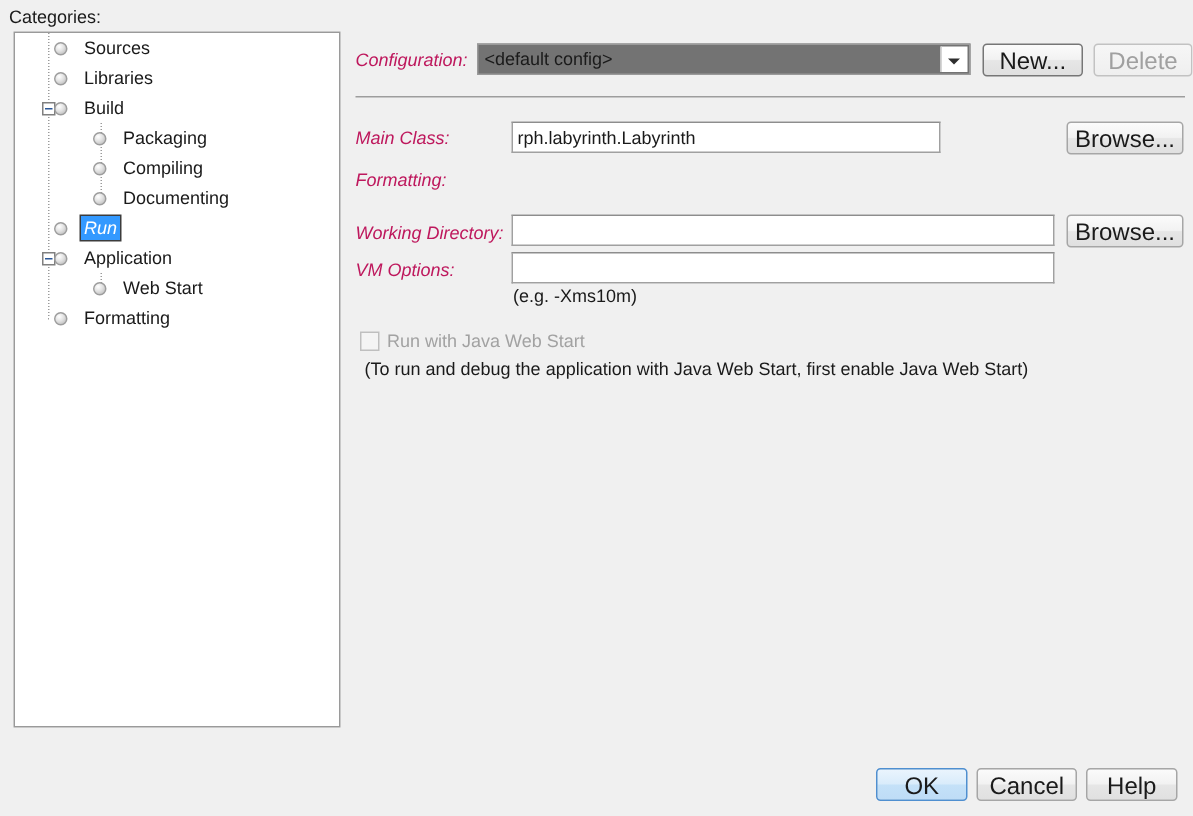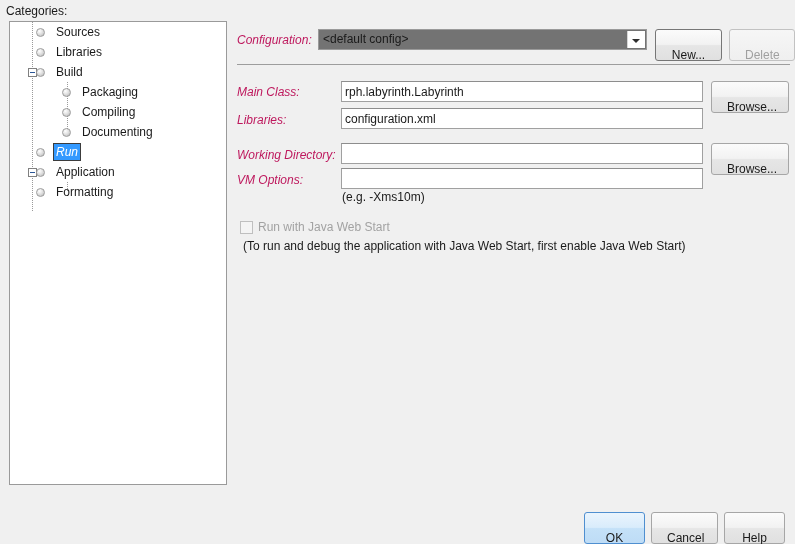--- a/index.html
+++ b/index.html
@@ -175,26 +175,26 @@
   }
 
   .btn {
     position: absolute;
     box-sizing: border-box;
     height: 22px;
     border: 1px solid #a6a6a6;
     border-radius: 3px;
     background: linear-gradient(to bottom, #fbfbfb 0%, #f2f2f2 48%, #e6e6e6 52%, #e0e0e0 100%);
     font-family: "Liberation Sans", sans-serif;
-    font-size: 12px;
+    font-size: 16px;
     color: #1a1a1a;
     text-align: center;
     line-height: 20px;
     cursor: default;
-    padding: 15px;
+    padding: 2px;
   }
   .btn.strong {
     border-color: #767676;
   }
   .btn.disabled {
     color: #a0a0a0;
     border-color: #c2c2c2;
     background: linear-gradient(to bottom,#f6f6f6 0%, #efefef 100%);
   }
   .btn.default-btn {
@@ -293,20 +293,25 @@
         <div class="node-icon" style="left: 26px;"></div>
         <div class="tree-label selected" style="left: 44px; font-style: italic;">Run</div>
       </div>
       <div class="tree-row">
         <div class="elbow" style="left: 22px; width: 2px;"></div>
         <div class="expander"></div>
         <div class="node-icon" style="left: 26px;"></div>
         <div class="tree-label" style="left: 44px;">Application</div>
       </div>
       <div class="tree-row">
+        <div class="elbow" style="left: 57px;"></div>
+        <div class="node-icon" style="left: 52px;"></div>
+        <div class="tree-label" style="left: 70px;">Web Start</div>
+      </div>
+      <div class="tree-row">
         <div class="elbow" style="left: 22px; width: 2px;"></div>
         <div class="node-icon" style="left: 26px;"></div>
         <div class="tree-label" style="left: 44px;">Formatting</div>
       </div>
     </div>
 </div>
 
 <div id="separator"></div>
 
 <div id="right-panel">
@@ -317,25 +322,24 @@
     <span class="combo-text">&lt;default config&gt;</span>
     <span class="combo-arrow-btn">
       <span class="arrow"></span>
     </span>
   </div>
 
   <button class="btn strong" style="left:418px; top:29px; width:67px;">New...</button>
   <button class="btn disabled" style="left:492px; top:29px; width:66px;">Delete</button>
 
   <div class="row-label" style="left:0px; top:85px;">Main Class:</div>
-  <input class="textfield" style="left: 104px; top: 81px; width: 362px;" type="text" value="rph.labyrinth.Labyrinth">
+  <input class="textfield" style="left: 104px; top: 81px; width: 286px;" type="text" value="rph.labyrinth.Labyrinth">
   <button class="btn" style="left:474px; top:81px; width:78px;">Browse...</button>
 
-  <div class="row-label" style="left:0px; top:113px;">Libraries:</div>
-  <input class="textfield" style="left: 104px; top: 108px; width: 362px;" type="text" value="configuration.xml">
+  <div class="row-label" style="left:0px; top:113px;">Formatting:</div>
 
   <div class="row-label" style="left:0px; top:148px;">Working Directory:</div>
   <input class="textfield" style="left: 104px; top: 143px; width: 362px;" type="text" value="">
   <button class="btn" style="left:474px; top:143px; width:78px;">Browse...</button>
 
   <div class="row-label" style="left:0px; top:173px;">VM Options:</div>
   <input class="textfield" style="left: 104px; top: 168px; width: 362px;" type="text" value="">
   <div class="hint" style="left:105px; top:190px;">(e.g. -Xms10m)</div>
 
 </div>

